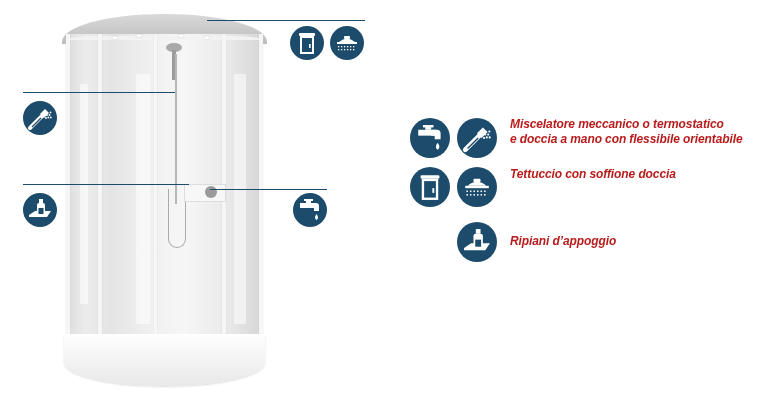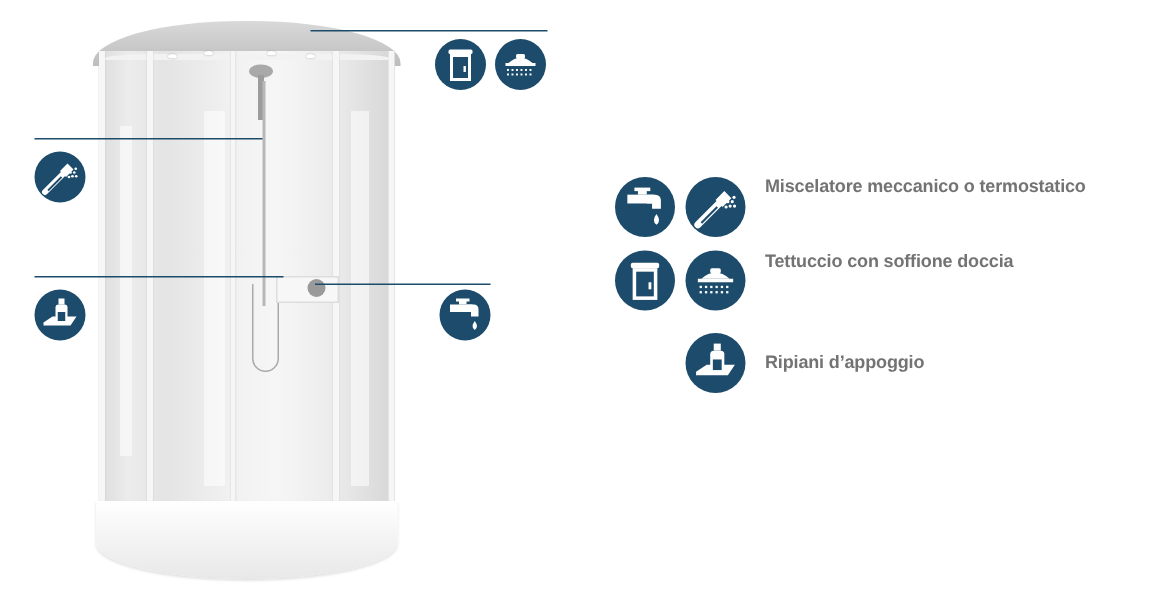--- a/index.html
+++ b/index.html
@@ -43,22 +43,22 @@
     .head { position: absolute; left: 104px; top: 29px; width: 16px; height: 9px; border-radius: 50%; background: #a9a9a9; }
     .handle { position: absolute; left: 110px; top: 36px; width: 4px; height: 30px; background: #9c9c9c; }
     .valve { position: absolute; left: 122px; top: 170px; width: 40px; height: 16px; background: #f7f7f7; border: 1px solid #ddd; }
     .knob { position: absolute; left: 143px; top: 172px; width: 12px; height: 12px; border-radius: 50%; background: #9a9a9a; }
     .hose {
       position: absolute; left: 106px; top: 175px; width: 16px; height: 58px;
       border: 1px solid #aaa; border-top: none; border-radius: 0 0 10px 10px;
     }
 
     .legend-text {
-      position: absolute; left: 510px; color: #737373; font-weight: bold;
-      font-size: 12px; line-height: 15px; letter-spacing: -0.1px; margin: 0;
+      position: absolute; left: 510px; color: #b91c1c; font-weight: bold;
+      font-size: 12px; line-height: 15px; letter-spacing: -0.1px; margin: 0; font-style: italic;
     }
   </style>
 </head>
 <body>
 
 <svg width="0" height="0" style="position:absolute">
   <defs>
     <g id="g-faucet">
       <rect x="7" y="10" width="15" height="5" fill="#fff"></rect>
       <rect x="13" y="7" width="5" height="3" fill="#fff"></rect>
@@ -174,20 +174,21 @@
         <use href="#g-faucet"></use>
       </svg>
     </span>
   <span class="icon" style="left:457px;top:118px;width:40px;height:40px">
       <svg viewBox="0 0 34 34" style="width:40px;height:40px">
         <use href="#g-hand"></use>
       </svg>
     </span>
   <p class="legend-text" style="top:117px">
     <span>Miscelatore meccanico o termostatico</span><br>
+    <span>e doccia a mano con flessibile orientabile</span>
   </p>
 
   <span class="icon" style="left:410px;top:167px;width:40px;height:40px">
       <svg viewBox="0 0 34 34" style="width:40px;height:40px">
         <use href="#g-roof"></use>
       </svg>
     </span>
   <span class="icon" style="left:457px;top:167px;width:40px;height:40px">
       <svg viewBox="0 0 34 34" style="width:40px;height:40px">
         <use href="#g-showerhead"></use>

